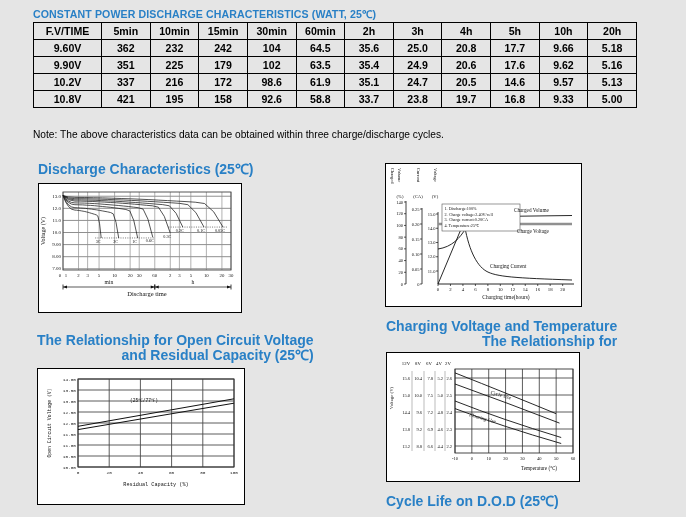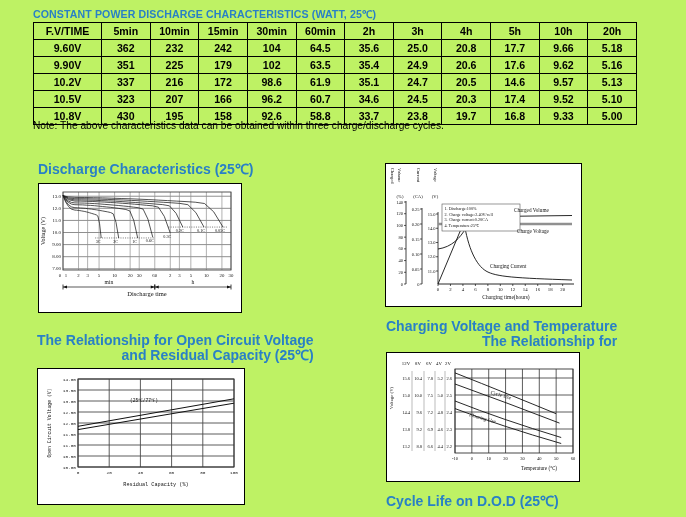--- a/index.html
+++ b/index.html
@@ -1,23 +1,23 @@
 <!DOCTYPE html>
 <html><head>
 <meta charset="utf-8">
 <style>
   html,body{margin:0;padding:0;background:#fff;}
-  .page{position:relative;width:686px;height:517px;background:#bef264;overflow:hidden;
+  .page{position:relative;width:686px;height:517px;background:#e5e5e5;overflow:hidden;
         font-family:"Liberation Sans",sans-serif;color:#000;}
   .blue-title{position:absolute;color:#2980c6;font-weight:700;font-size:10.6px;letter-spacing:.1px;}
   .sub-title{position:absolute;color:#2980c6;font-weight:700;font-size:14px;line-height:15px;text-align:right;}
   #power-table{position:absolute;left:33px;top:22px;width:604px;border-collapse:collapse;table-layout:fixed;}
   #power-table th,#power-table td{border:1px solid #000;font-size:10.6px;font-weight:700;
         text-align:center;vertical-align:middle;height:16px;padding:0;line-height:16px;}
-  .note{position:absolute;left:33px;top:120px;font-size:10.2px;text-align:right;}
+  .note{position:absolute;left:33px;top:129px;font-size:10.2px;text-align:right;}
   .chartbox{position:absolute;border:1px solid #000;background:#fff;}
   .chartbox svg{display:block;}
 </style>
 </head>
 <body>
 
 <div class="page">
   <div class="blue-title" style="left:33px;top:7px;">CONSTANT POWER DISCHARGE CHARACTERISTICS (WATT, 25℃)</div>
 
   <table id="power-table">
@@ -88,36 +88,22 @@
           <td>98.6</td>
           <td>61.9</td>
           <td>35.1</td>
           <td>24.7</td>
           <td>20.5</td>
           <td>14.6</td>
           <td>9.57</td>
           <td>5.13</td>
         </tr>
         <tr>
-          <td>10.5V</td>
-          <td>323</td>
-          <td>207</td>
-          <td>166</td>
-          <td>96.2</td>
-          <td>60.7</td>
-          <td>34.6</td>
-          <td>24.5</td>
-          <td>20.3</td>
-          <td>17.4</td>
-          <td>9.52</td>
-          <td>5.10</td>
-        </tr>
-        <tr>
           <td>10.8V</td>
-          <td>430</td>
+          <td>421</td>
           <td>195</td>
           <td>158</td>
           <td>92.6</td>
           <td>58.8</td>
           <td>33.7</td>
           <td>23.8</td>
           <td>19.7</td>
           <td>16.8</td>
           <td>9.33</td>
           <td>5.00</td>

